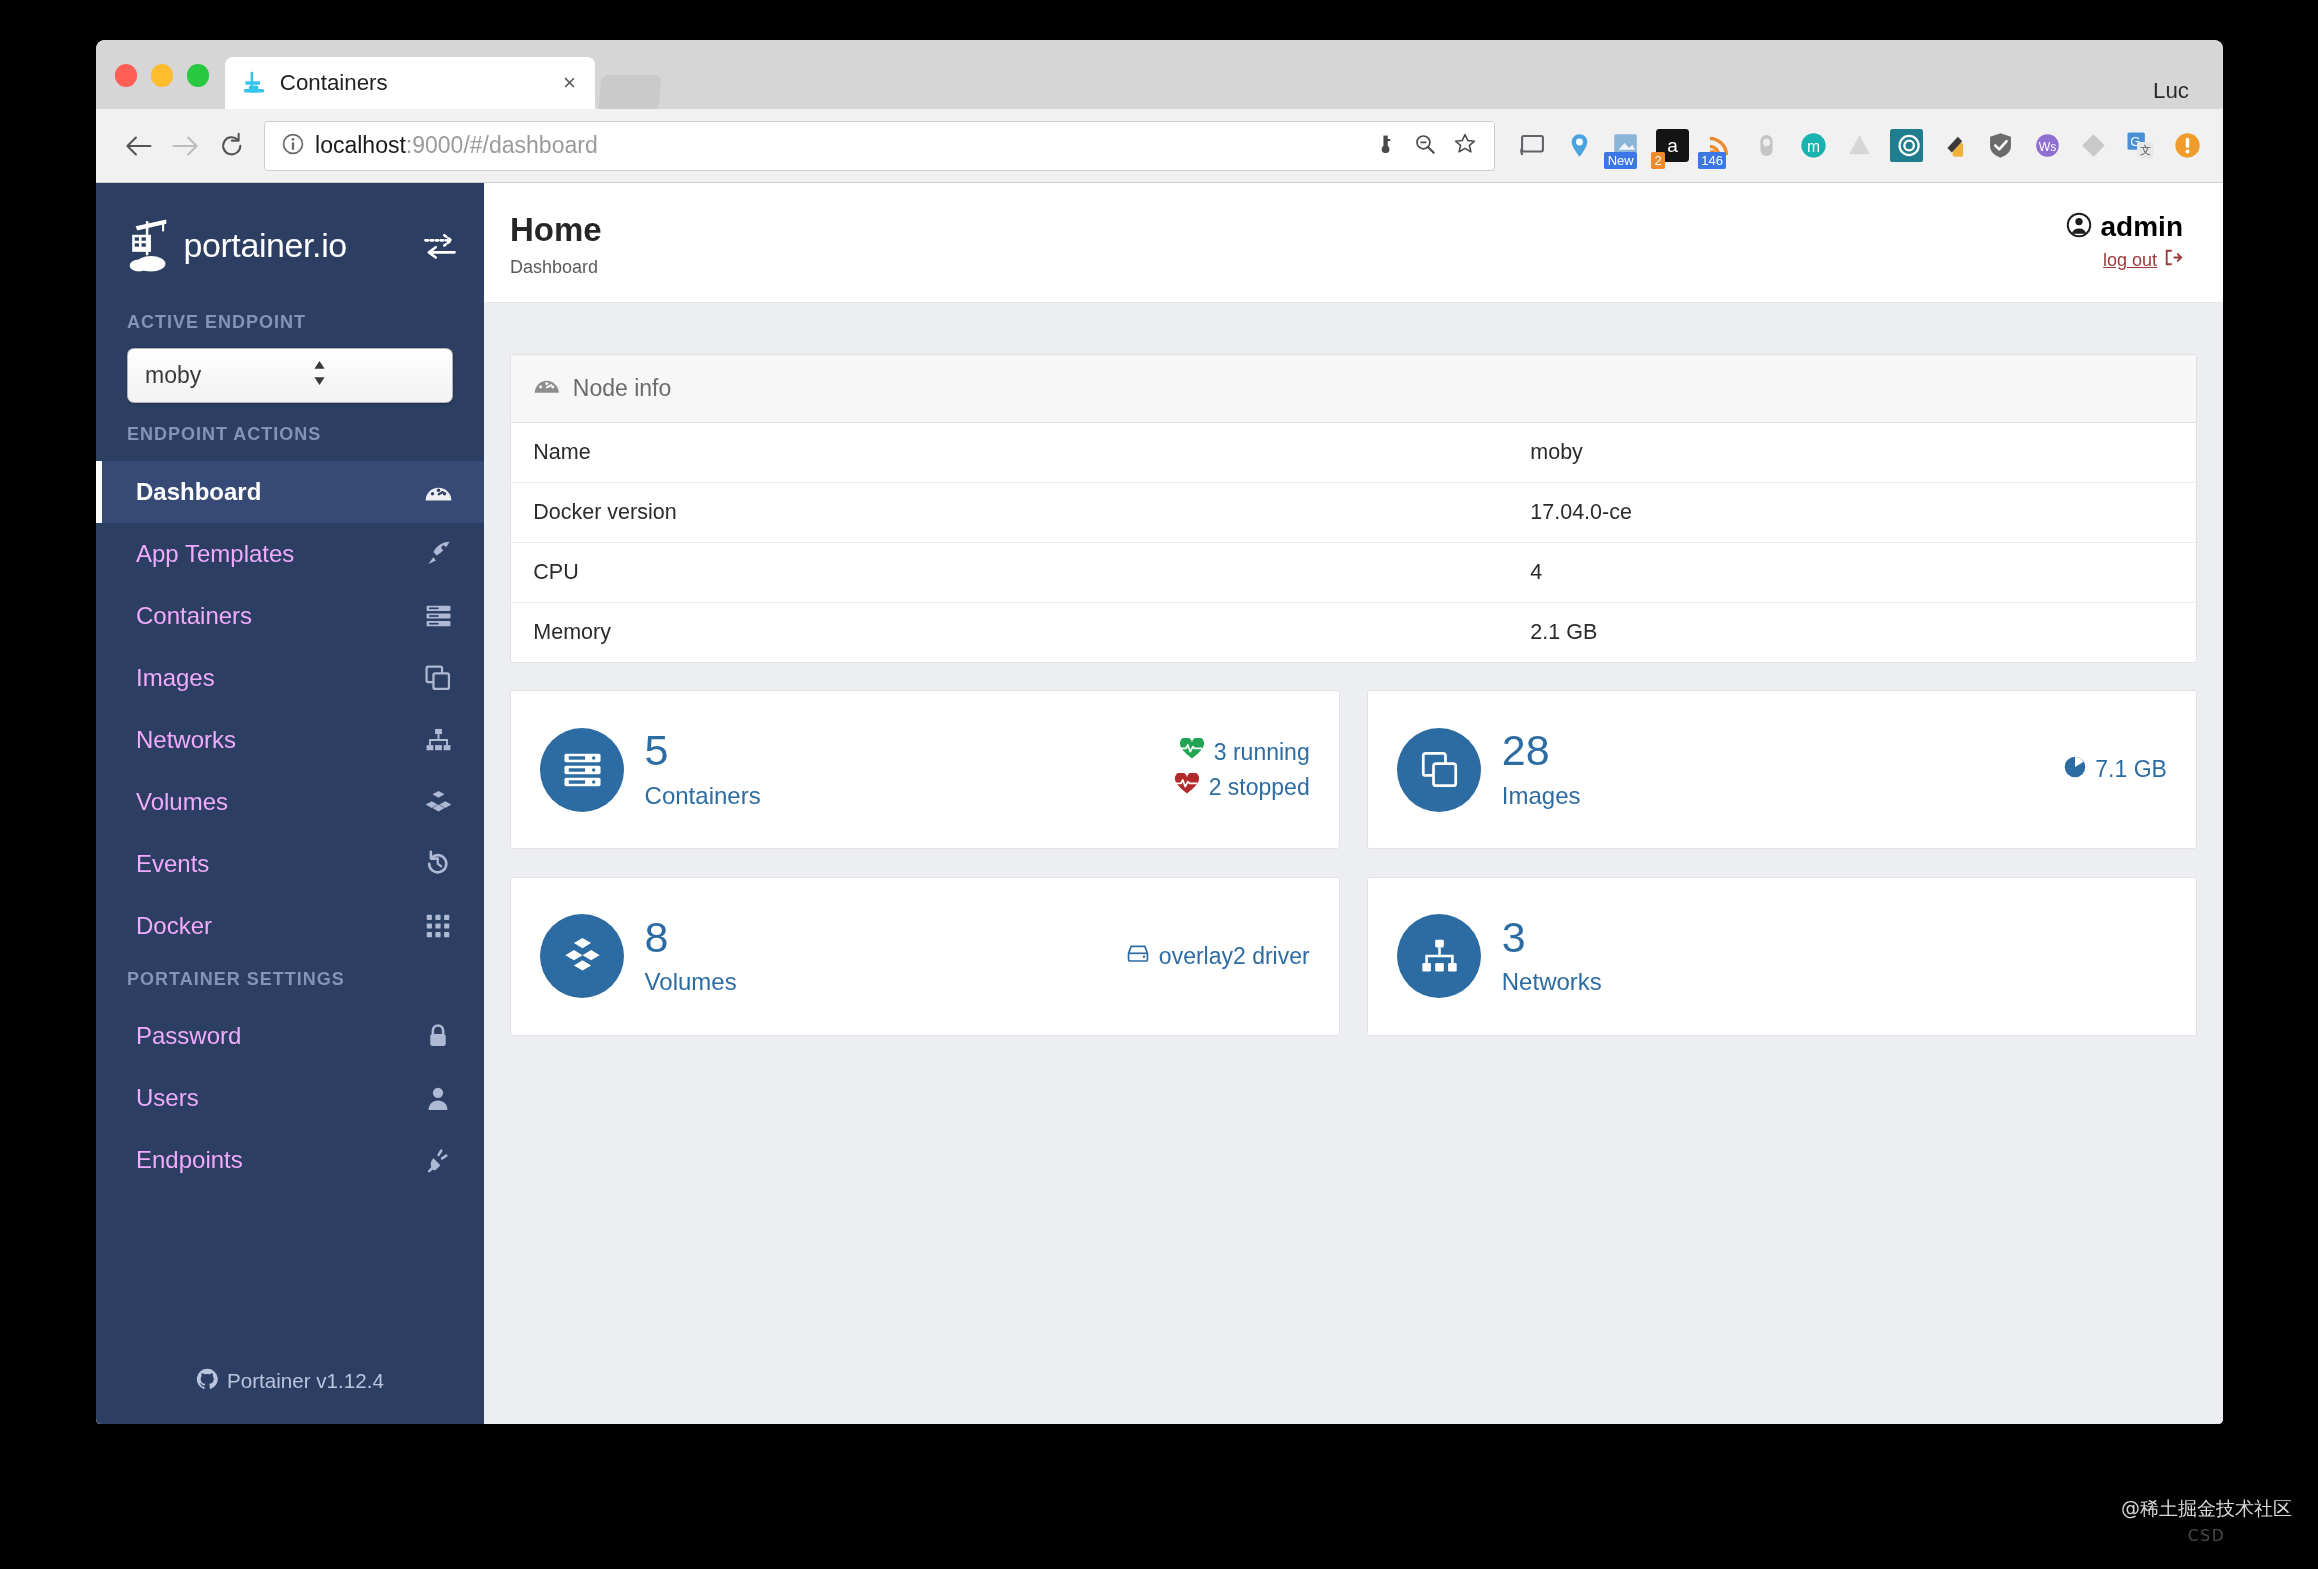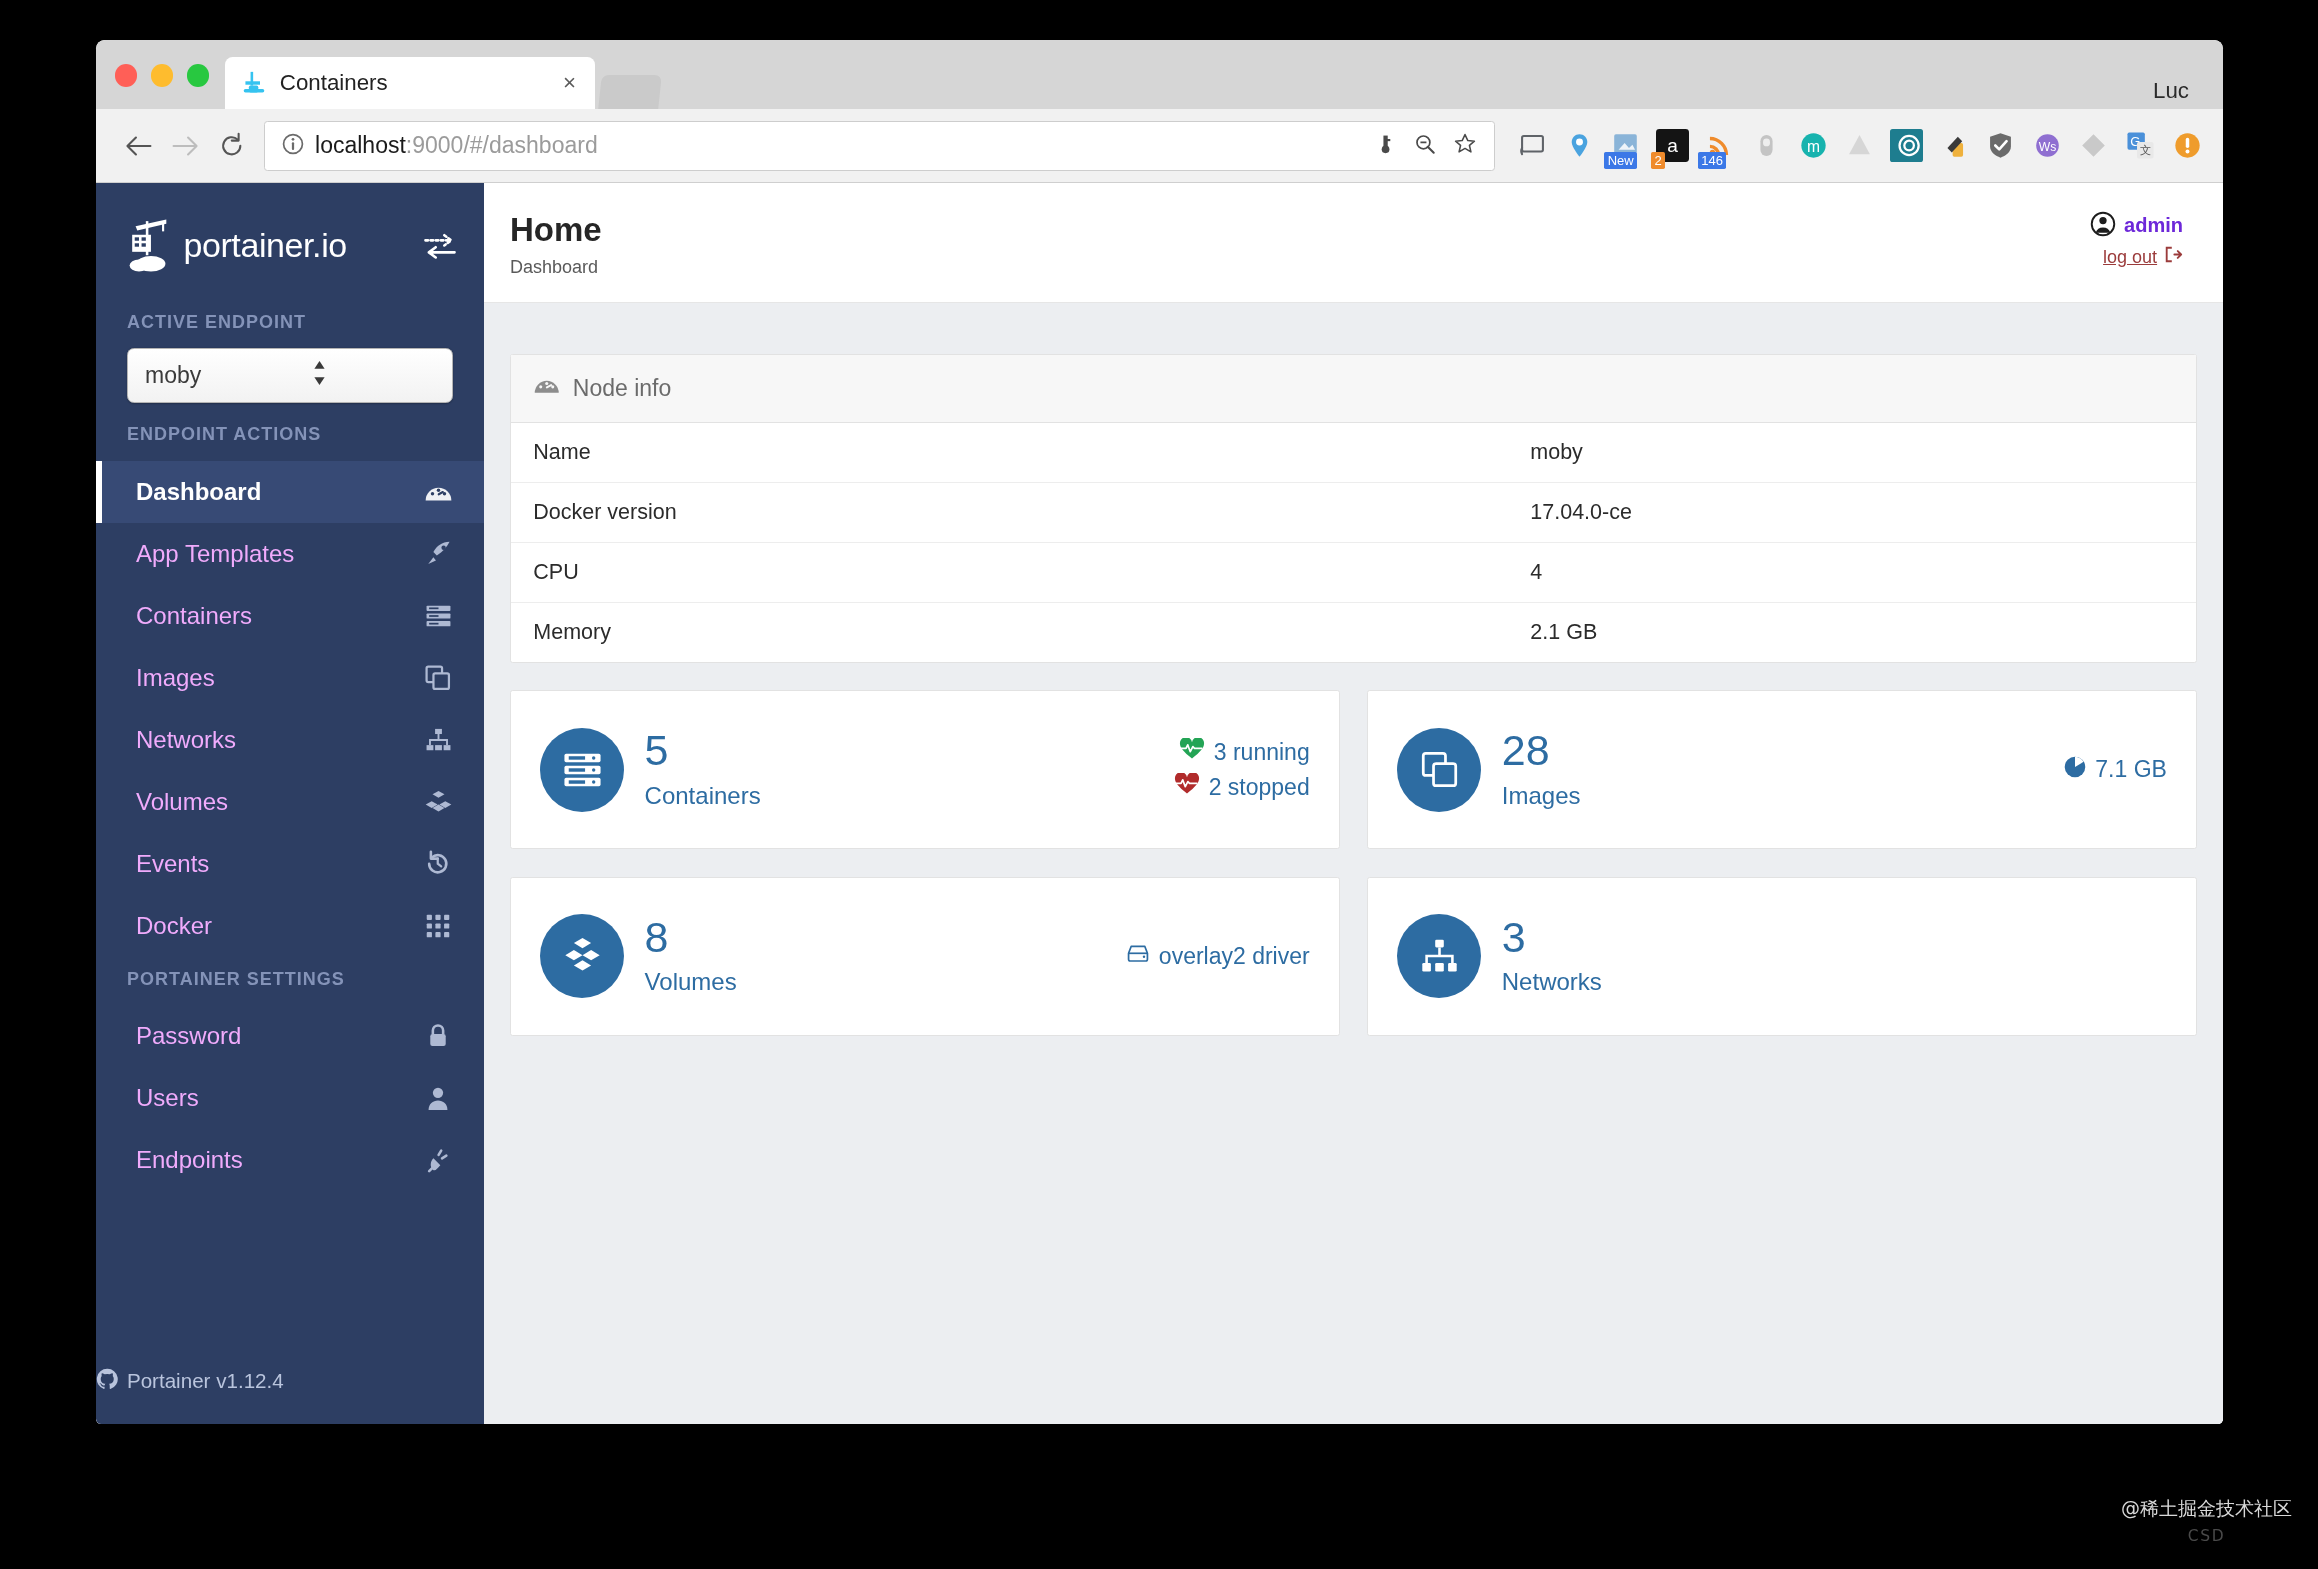--- a/index.html
+++ b/index.html
@@ -147,38 +147,38 @@
   .nav-item.active {
     background: #374a75;
     color: #fff;
     border-left-color: #ffffff;
     font-weight: bold;
   }
 
   .side-footer {
     margin-top: auto;
     padding: 0 0 29px 0;
-    display: flex; align-items: center; justify-content: flex-start;
+    display: flex; align-items: center; justify-content: center;
     color: #b9c4dd; font-size: 20.6px; gap: 8.6px;
   }
 
   
   .main { flex: 1 1 auto; background: #eceef1; display: flex; flex-direction: column; }
   .page-head {
     background: #fff;
     padding: 27.5px 40px 24px 26px;
     display: flex; align-items: flex-start;
     border-bottom: 0.9px solid #e6e6e6;
   }
   .head-left { flex: 1 1 auto; }
   .page-title { font-size: 33px; color: #262626; font-weight: bold; }
   .page-sub { font-size: 18px; color: #5a5a5a; margin-top: 8.6px; }
   .head-right { text-align: right; }
   .admin-row { display: flex; align-items: center; justify-content: flex-end; gap: 8.6px; }
-  .admin-name { font-size: 20px; color: #6d28d9; font-weight: bold; }
+  .admin-name { font-size: 28px; color: #000000; font-weight: bold; }
   .logout {
     display: flex; align-items: center; justify-content: flex-end; gap: 6.9px;
     margin-top: 6.9px; color: #9b3b3b; font-size: 18px; text-decoration: underline;
   }
 
   .content { padding: 22.3px 26px 0 26px; margin-top: 29px; }
 
   .panel {
     background: #fff;
     border: 0.9px solid #e2e2e2;

